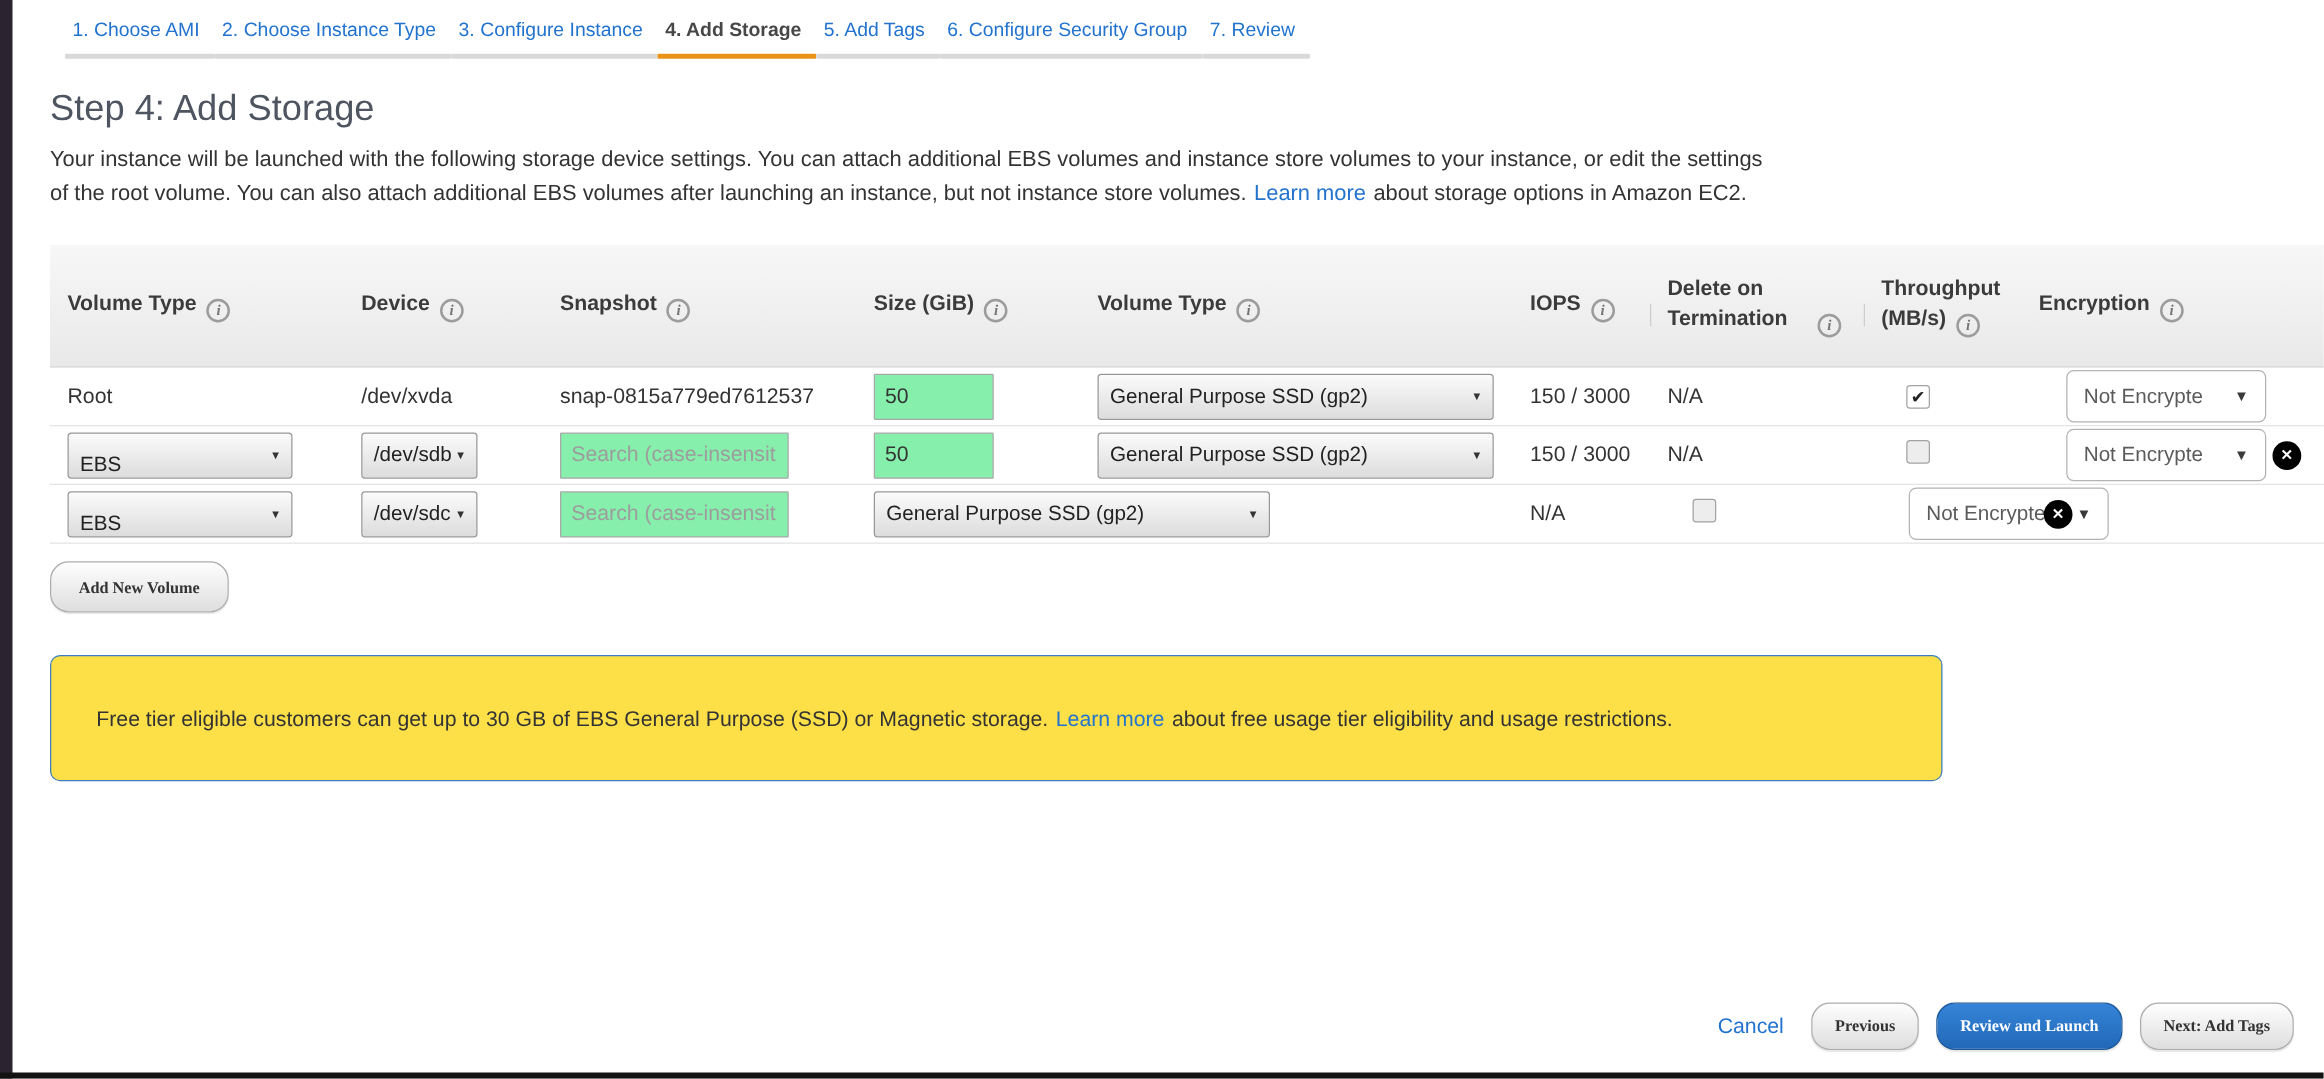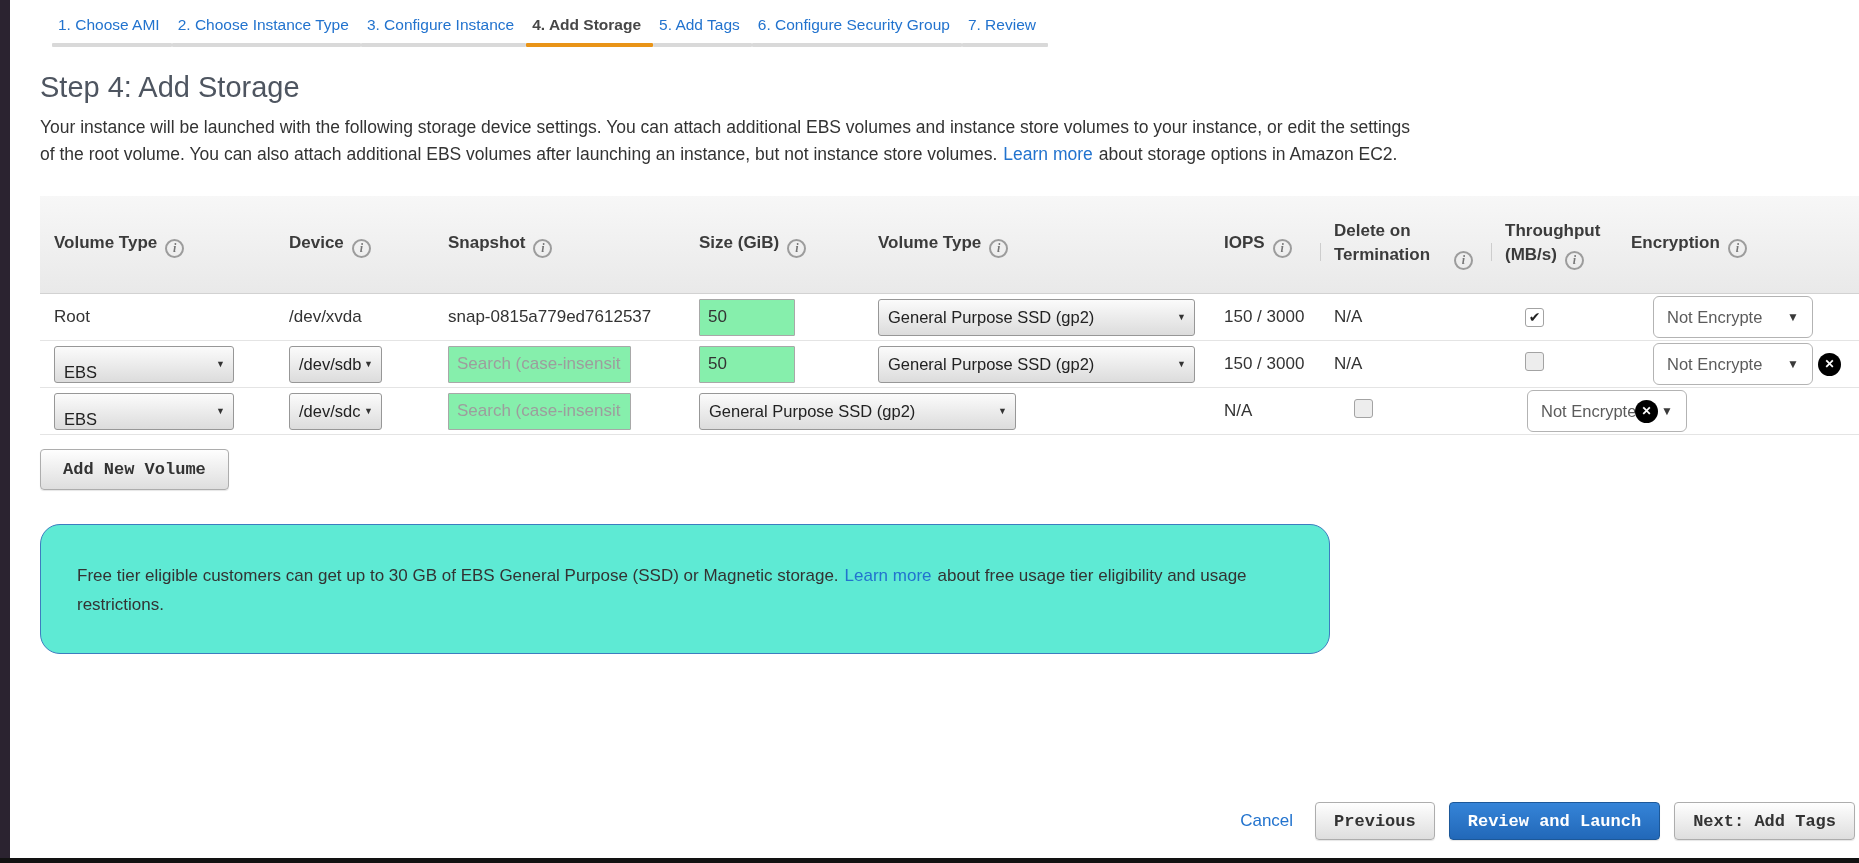--- a/index.html
+++ b/index.html
@@ -87,36 +87,36 @@
 
   
   .remove-btn {
     width:23px; height:23px; border-radius:50%; background:#000; color:#fff; border:none;
     font-size:12px; font-weight:bold; line-height:23px; text-align:center; padding:0;
     margin-left:18px; cursor:pointer; font-family:inherit;
   }
 
   
   .btn {
-    height:38px; border:1px solid #adadad; border-radius:4px;
-    background:linear-gradient(#fefefe,#dedede); font-weight:bold; font-size:17px; color:#333;
-    padding:0 18px; cursor:pointer; font-family:Liberation Mono, monospace; box-shadow:0 1px 1px rgba(0,0,0,.10);
+    height:38px; border:1px solid #adadad; border-radius:15px;
+    background:linear-gradient(#fefefe,#dedede); font-weight:bold; font-size:13px; color:#333;
+    padding:0 18px; cursor:pointer; font-family:Liberation Serif, serif; box-shadow:0 1px 1px rgba(0,0,0,.10);
   }
   .btn-primary { background:linear-gradient(#3584d8,#2268b8); border-color:#1c5899; color:#fff; }
   .add-volume { margin-top:14px; height:41px; padding:0 22px; }
 
   
   .notice {
-    margin-top:34px; width:1290px; border:1px solid #3d7dbf; border-radius:20px;
-    background:#5eead4; padding:36px 40px 34px 36px; font-size:17px; line-height:29px; color:#333;
+    margin-top:34px; width:1514px; border:1px solid #3d7dbf; border-radius:8px;
+    background:#fde047; padding:36px 40px 34px 36px; font-size:17px; line-height:29px; color:#333;
   }
   .notice a.link { margin:0 6px; }
 
   
-  .footer { position:absolute; right:4px; bottom:23px; display:flex; align-items:center; gap:14px; }
+  .footer { position:absolute; right:24px; bottom:23px; display:flex; align-items:center; gap:14px; }
   .footer .cancel { font-size:17px; margin-right:8px; }
 </style>
 </head>
 <body>
 
 <div class="side-bar"></div>
 
 <div class="content">
 
   

